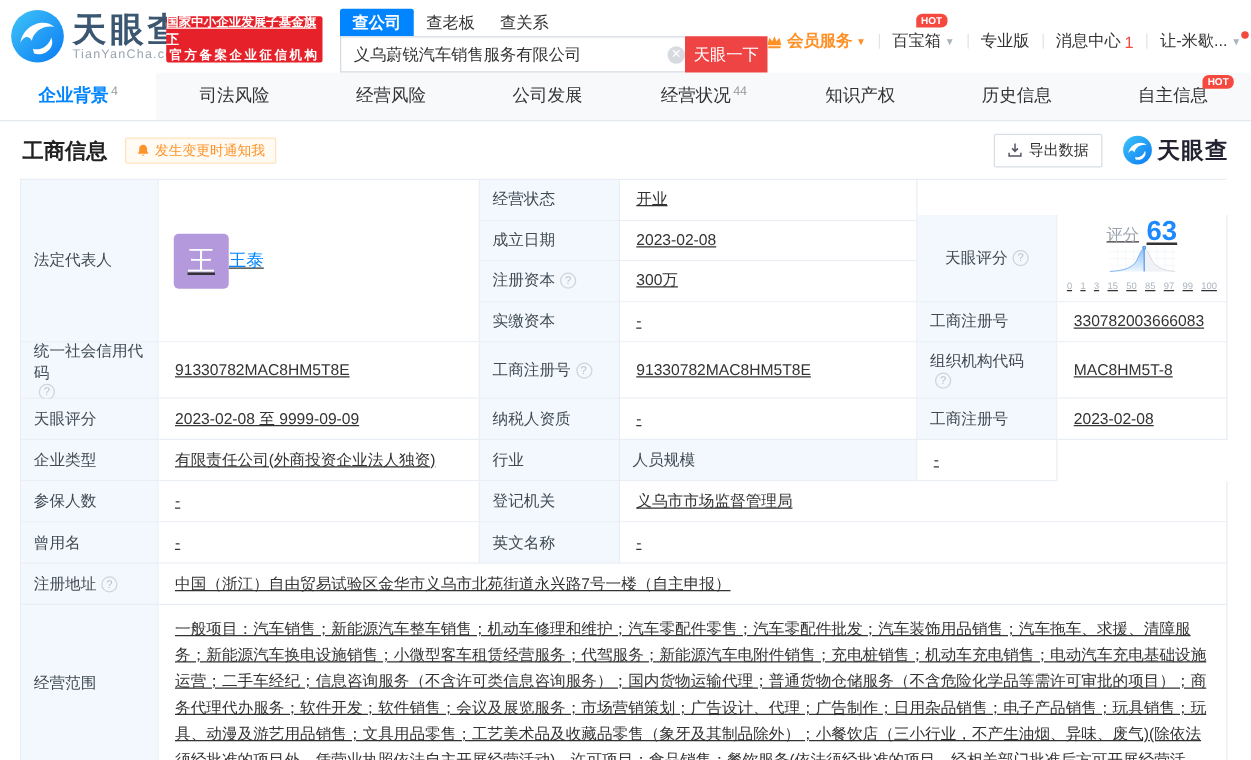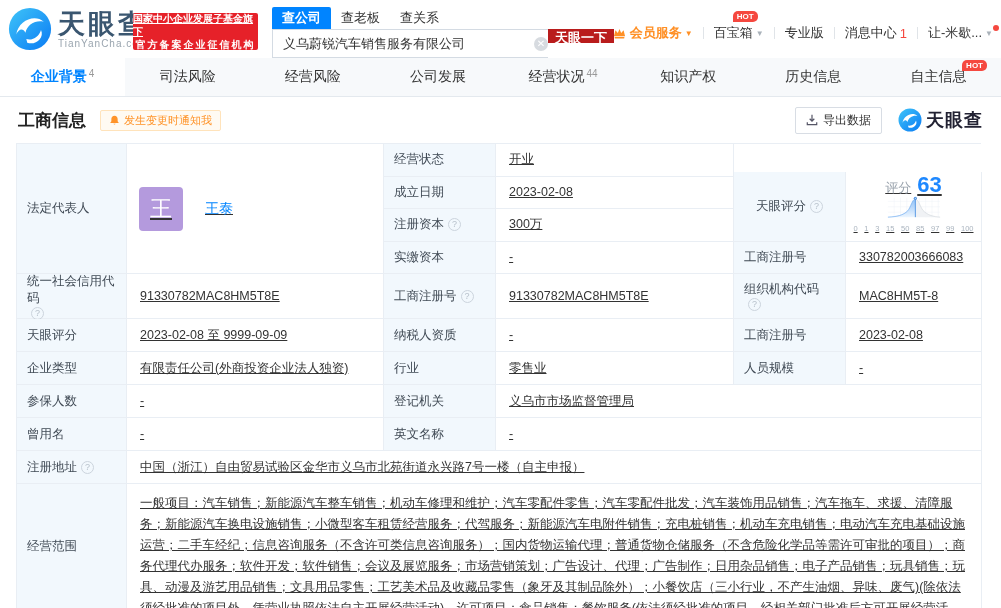--- a/index.html
+++ b/index.html
@@ -16,21 +16,21 @@
   .cert-line1 { font-size:10px; font-weight:bold; line-height:13px;text-decoration:underline; }
   .cert-line2 { font-size:10px; font-weight:bold; line-height:13px; letter-spacing:2px; }
 
   .search-area { position:absolute; left:272px; top:8px; }
   .search-tabs { display:flex; align-items:flex-end; height:21px; }
   .search-tab { font-size:13px; color:#333; padding:2px 10px; cursor:pointer; }
   .search-tab.active { background:#0084ff; color:#fff; font-weight:bold; border-radius:2px 2px 0 0;text-align:right; }
   .search-row { display:flex; }
   .search-input { width:276px; height:29px; border:1px solid #d4dbe3; border-right:none; padding:0 26px 0 10px; font-size:13px; color:#333; outline:none; font-family:inherit; }
   .clear-icon { position:absolute; left:262px; margin-top:8px; width:14px; height:14px; background:#d7dbe0; color:#fff; border-radius:50%; font-size:10px; line-height:14px; text-align:center; cursor:pointer; }
-  .search-btn { width:66px; height:14px; background:#b91c1c; color:#fff; border:none; font-size:13px; cursor:pointer; font-family:inherit;font-weight:bold; }
+  .search-btn { width:66px; height:29px; background:#ef4444; color:#fff; border:none; font-size:13px; cursor:pointer; font-family:inherit; }
 
   .topmenu { position:absolute; right:8px; top:24px; display:flex; align-items:center; font-size:13px; white-space:nowrap; }
   .tm-item { display:flex; align-items:center; cursor:pointer; position:relative; }
   .tm-sep { width:1px; height:12px; background:#e0e4e8; margin:0 10px; }
   .vip { color:#ff9026; font-weight:bold; }
   .vip-icon { margin-right:4px; display:inline-flex; }
   .caret { font-size:8px; color:#ff9026; margin-left:3px; }
   .caret.gray { color:#aab2ba; }
   .hot-badge { position:absolute; top:-13px; right:6px; background:#f5483f; color:#fff; font-size:8px; font-weight:bold; padding:1px 4px; border-radius:5px 5px 5px 0; }
   .msg-count { color:#f5483f; margin-left:3px; }
@@ -66,21 +66,21 @@
   .h45 > .cell { height:45px; }
   .h33 > .cell { height:33px; }
   .span-c3 { grid-column:4 / 7; }
   .span-c5 { grid-column:2 / 7; }
   .scope-val { align-items:flex-start; padding-top:9px; padding-bottom:8px; line-height:21px; height:125px; display:block; }
   .addr-val { }
   .q-icon { display:inline-block; width:13px; height:13px; border:1px solid #ccd4dd; border-radius:50%; color:#b7c1cb; font-size:9px; line-height:11px; text-align:center; margin-left:4px; cursor:pointer; flex:none; }
 
   .avatar-cell { padding-left:12px; }
   .avatar { width:44px; height:44px; background:#b49add; border-radius:4px; color:#fff; font-size:22px; display:flex; align-items:center; justify-content:center; }
-  .rep-name { color:#0084ff; font-size:14px; margin-left:22px; cursor:pointer; }
+  .rep-name { color:#0084ff; font-size:14px; margin-left:0; cursor:pointer; }
 
   .score-cell { flex-direction:column; justify-content:center; padding:4px 6px;margin-top:28px; }
   .score-head { display:flex; align-items:baseline; justify-content:center; }
   .score-word { font-size:13px; color:#9aa3ad; margin-right:6px; }
   .score-num { font-size:22px; font-weight:bold; color:#1e88ff; }
   .score-axis { display:flex; justify-content:space-between; width:120px; font-size:7.5px; color:#aab4bf; margin-top:1px; }
 
   a { text-decoration:none; }
 </style>
 </head>
@@ -322,21 +322,20 @@
     <div class="cell lbl">纳税人资质</div>
     <div class="cell val">-</div>
     <div class="cell lbl">工商注册号</div>
     <div class="cell val">2023-02-08</div>
   </div>
 
   <div class="grid-row h33">
     <div class="cell lbl">企业类型</div>
     <div class="cell val">有限责任公司(外商投资企业法人独资)</div>
     <div class="cell lbl">行业</div>
-    <div class="cell val">零售业</div>
     <div class="cell lbl">人员规模</div>
     <div class="cell val">-</div>
   </div>
 
   <div class="grid-row h33">
     <div class="cell lbl">参保人数</div>
     <div class="cell val">-</div>
     <div class="cell lbl">登记机关</div>
     <div class="cell val span-c3">义乌市市场监督管理局</div>
   </div>

